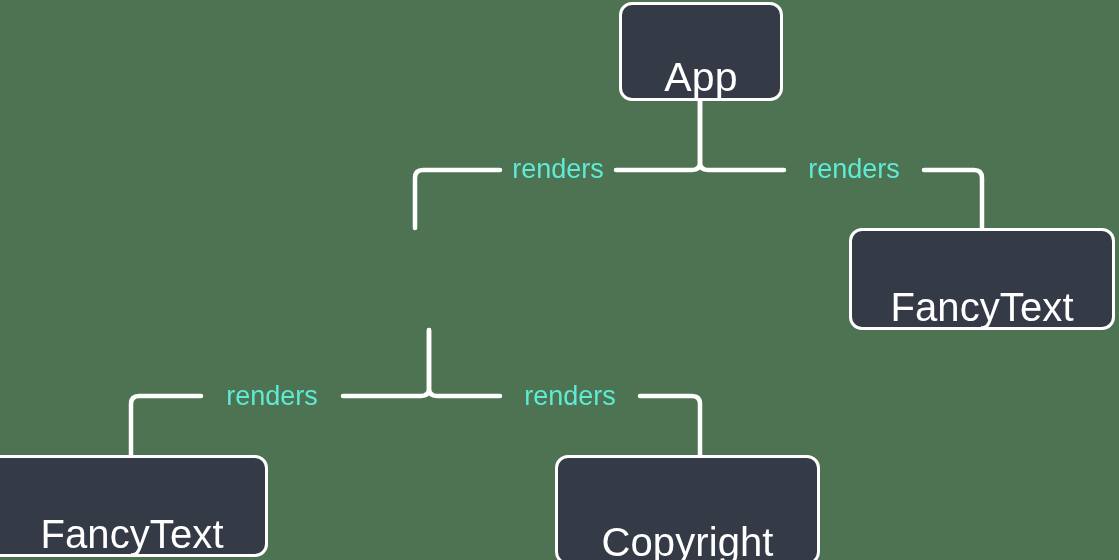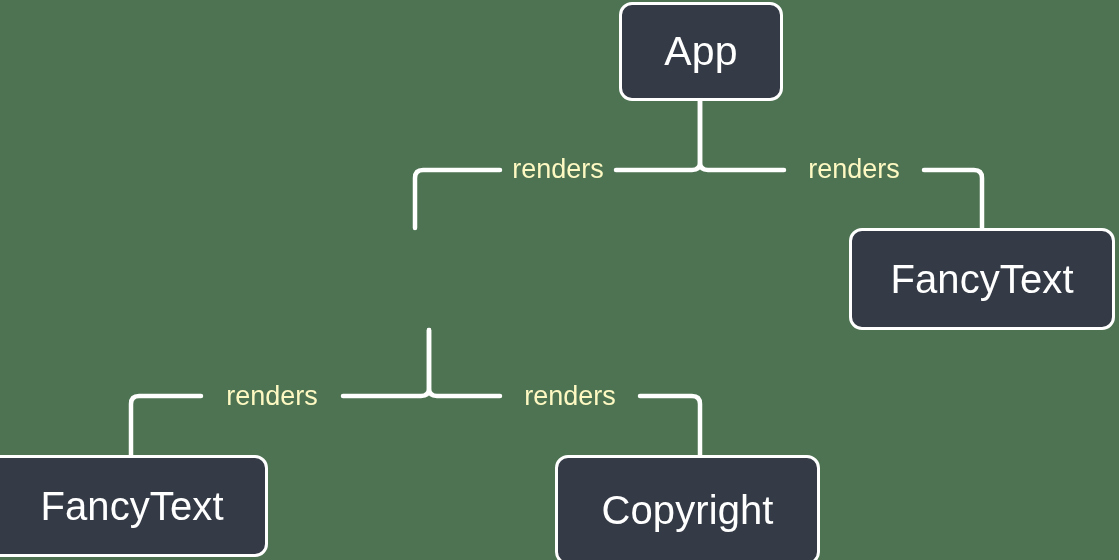--- a/index.html
+++ b/index.html
@@ -26,21 +26,21 @@
     height: 560px;
   }
   .node {
     position: absolute;
     box-sizing: border-box;
     background: #343a46;
     border: 3px solid #ffffff;
     border-radius: 13px;
     color: #ffffff;
     display: flex;
-    align-items: center;
+    align-items: flex-end;
     justify-content: center;
     font-family: "Liberation Sans", sans-serif;
     font-weight: 400;
     letter-spacing: 0.1px;
     white-space: nowrap;
     z-index: 2;
   }
   .node-label {
     display: block;
     line-height: 1;
@@ -76,21 +76,21 @@
   }
   #node-copyright {
     left: 555px;
     top: 455px;
     width: 265px;
     height: 110px;
     font-size: 40px;
   }
   .edge-label {
     position: absolute;
-    color: #fef9c3;
+    color: #5eead4;
     font-family: "Liberation Sans", sans-serif;
     font-size: 27px;
     font-weight: 400;
     line-height: 1;
     white-space: nowrap;
     z-index: 3;
     transform: translate(-50%, -50%);
   }
   #edge-label-app-inspiration { left: 558px; top: 169px; }
   #edge-label-app-fancytext   { left: 854px; top: 169px; }

